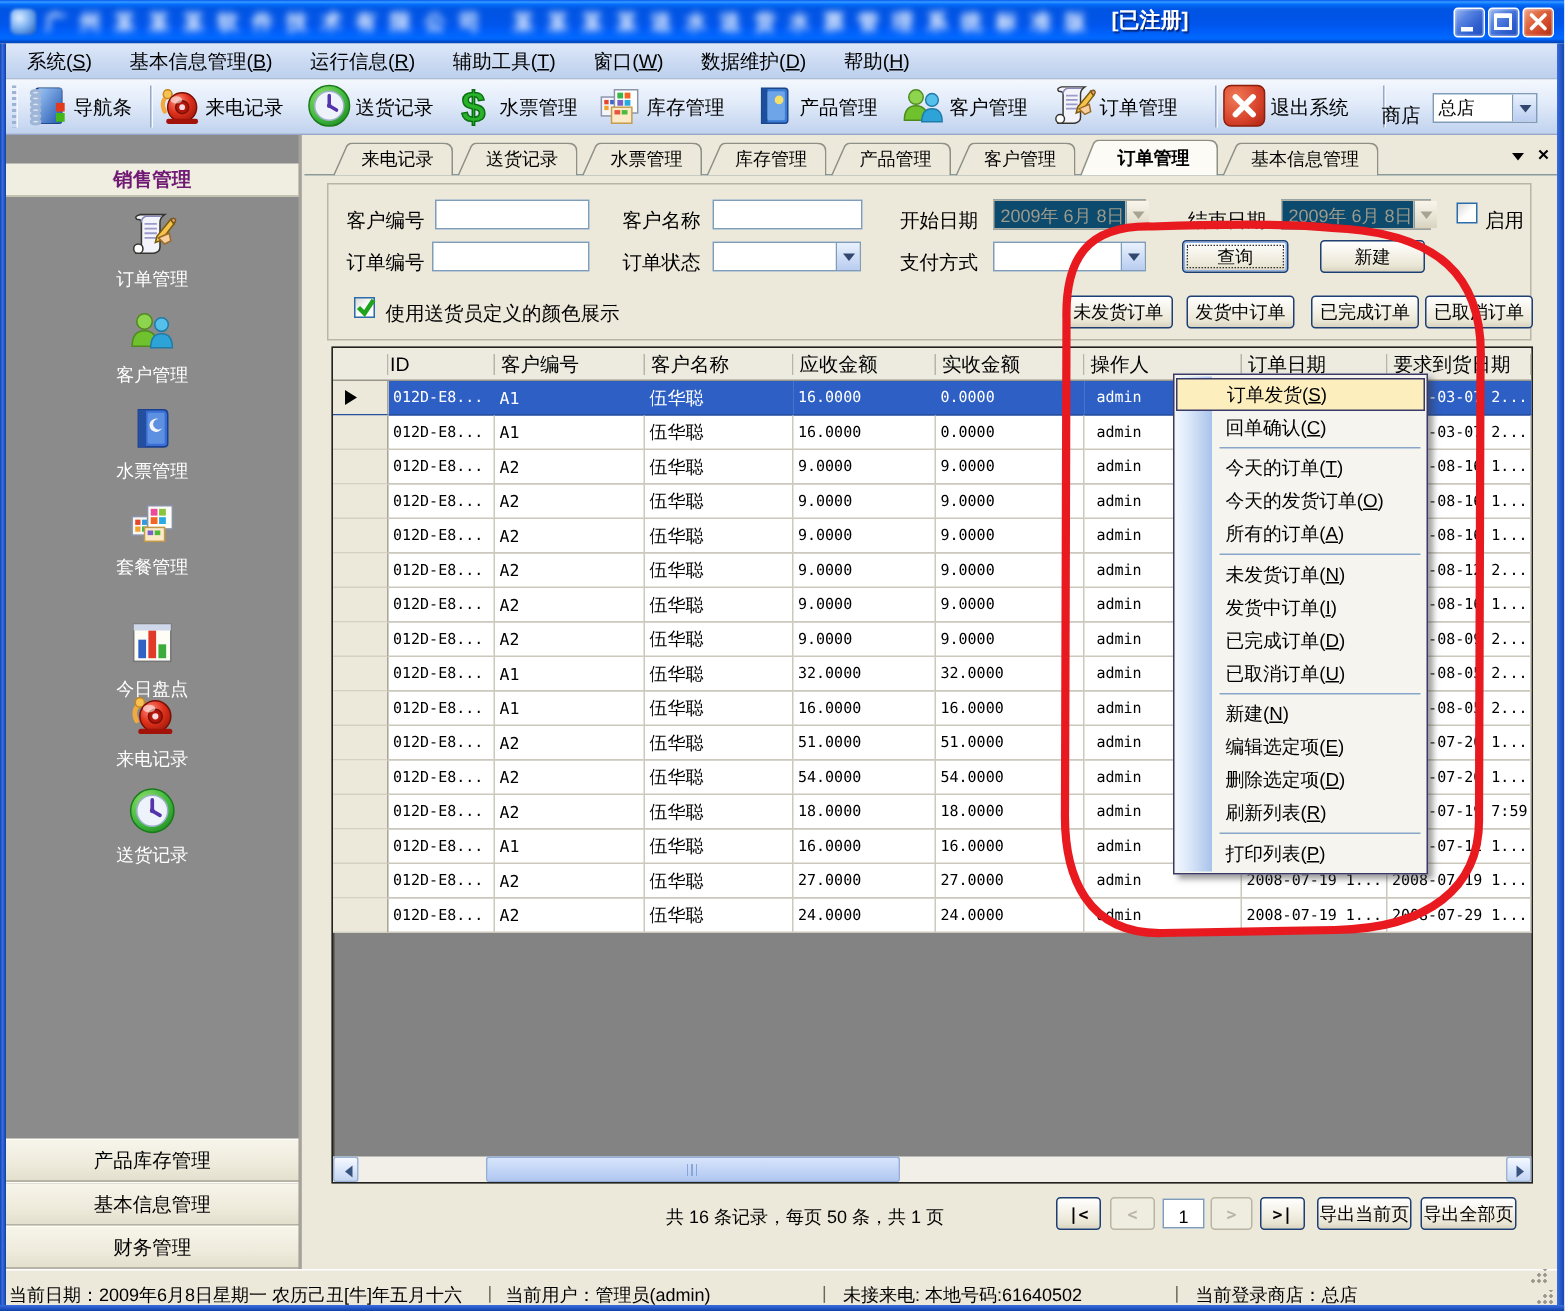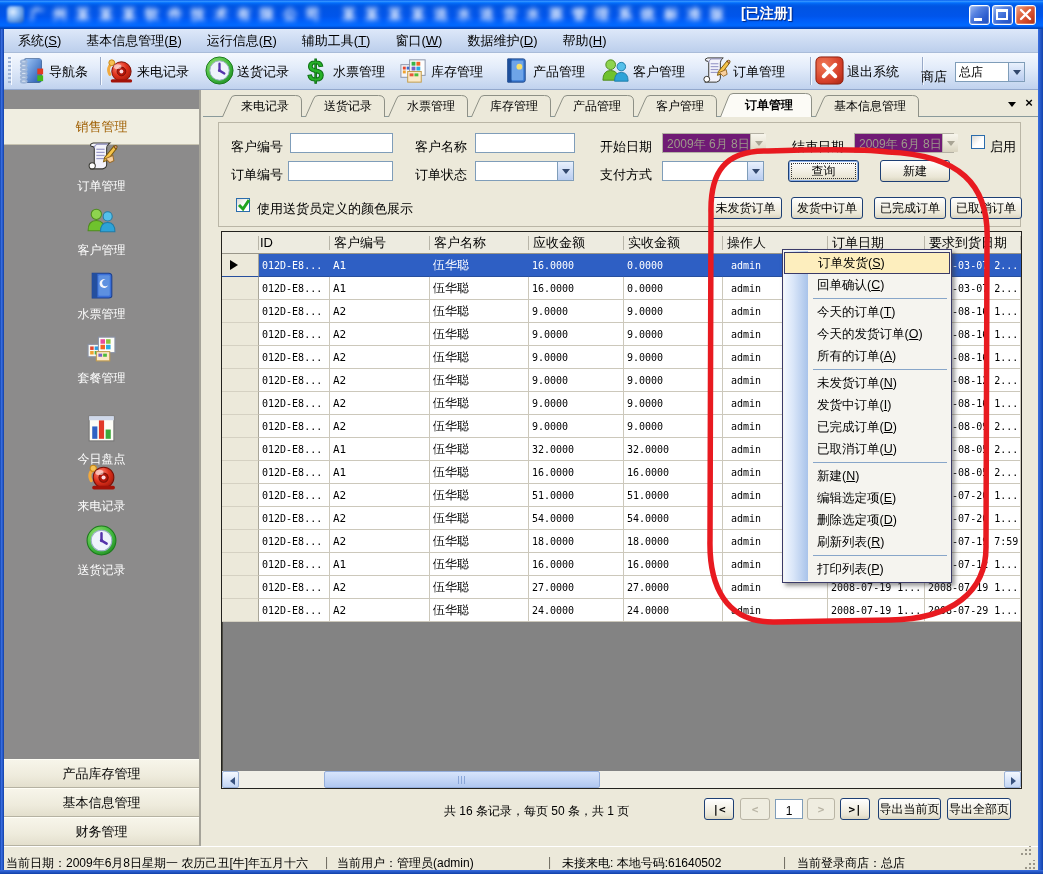--- a/index.html
+++ b/index.html
@@ -45,22 +45,22 @@
   .combo-btn.gray { background:linear-gradient(180deg,#f7f5ec 0%,#e8e4d4 60%,#d8d3bf 100%); border-left:1px solid #b8b5a8; }
   .combo-btn.gray::after { border-top-color:#a8a494; }
 
   
   .sidebar { position:absolute; left:4px; top:90px; width:197px; height:756px; background:#8c8b8b; border-right:2px solid #a5a399; }
   .tool-header { position:absolute; left:0; top:0; width:100%; height:19px;
      background:linear-gradient(180deg,#c0beb2 0%,#a9a799 100%); border-bottom:1px solid #8a887c;
      display:flex; align-items:center; padding:0 6px; font-size:12px; }
   .tool-header .th-label { flex:1; }
   .th-pin, .th-close { width:16px; height:14px; position:relative; flex:none; }
-  .group-title { position:absolute; left:0; top:19px; width:100%; height:36px; background:#f0eee1;
-     border-bottom:1px solid #c6c2b0; display:flex; align-items:center; justify-content:center; font-size:13px; color:#a16207; }
+  .group-title { position:absolute; left:0; top:19px; width:100%; height:22px; background:#f0eee1;
+     border-bottom:1px solid #c6c2b0; display:flex; align-items:center; justify-content:center; font-size:13px; color:#701a75;font-weight:bold; }
   .icon-panel { position:absolute; left:0; top:41px; width:100%; bottom:87px; overflow:hidden; }
   .side-item { position:absolute; left:0; width:100%; text-align:center; }
   .side-item .lbl { margin-top:2px; color:#fff; font-size:12px; }
   .side-item svg { display:inline-block; }
   .bottom-groups { position:absolute; left:0; bottom:0; width:100%; height:87px; display:flex; flex-direction:column; }
   .bgroup { flex:1; background:linear-gradient(180deg,#f7f5ea 0%,#eeebdc 60%,#e3dfcd 100%);
      border-top:1px solid #fffef6; border-bottom:1px solid #b5b2a2; display:flex; align-items:center; justify-content:center; font-size:13px; }
 
   
   .main { position:absolute; left:203px; top:90px; width:835px; height:756px; background:#ECE9DA; }
@@ -75,21 +75,21 @@
   .tab.active .tlabel { font-weight:bold; }
   .tab-arrow { position:absolute; right:22px; top:12px; width:0; height:0; border:4px solid transparent; border-top:5px solid #000; }
   .tab-close { position:absolute; right:2px; top:6px; width:14px; height:14px; font-size:13px; font-weight:bold; line-height:14px; text-align:center; }
 
   
   .filterbox { position:absolute; left:15px; top:32px; width:803px; height:105px; border:1px solid #bab6a6; }
   .flabel { position:absolute; white-space:nowrap; font-size:13px; }
   .ftext { position:absolute; height:20px; background:#fff; border:1px solid #7F9DB9; }
   .fcombo { position:absolute; height:20px; background:#fff; border:1px solid #7F9DB9; display:flex; }
   .fcombo .cval { flex:1; }
-  .fcombo.disabled { background:#701a75; border-color:#b4b1a4; }
+  .fcombo.disabled { background:#0c4a6e; border-color:#b4b1a4; }
   .fcombo.disabled .cval { color:#9d9a8a; font-size:12px; padding:2px 0 0 4px; white-space:nowrap; }
   .xcheck { position:absolute; width:14px; height:14px; background:linear-gradient(135deg,#dcdad4 0%,#fff 55%); border:1.6px solid #2a6cac; }
   .xcheck svg { position:absolute; left:-2px; top:-3px; }
 
   .xpbtn { position:absolute; border:1px solid #1d3f74; border-radius:3px; background:linear-gradient(180deg,#ffffff 0%,#f4f1e7 45%,#eae6d5 80%,#d9d4c0 100%);
      display:flex; align-items:center; justify-content:center; font-size:12px; white-space:nowrap; color:#000; }
   .xpbtn.focus { box-shadow:0 0 0 1px #8cb0e8 inset; }
   .xpbtn.focus::after { content:''; position:absolute; inset:2px; border:1px dotted #333; border-radius:1px; }
 
   

